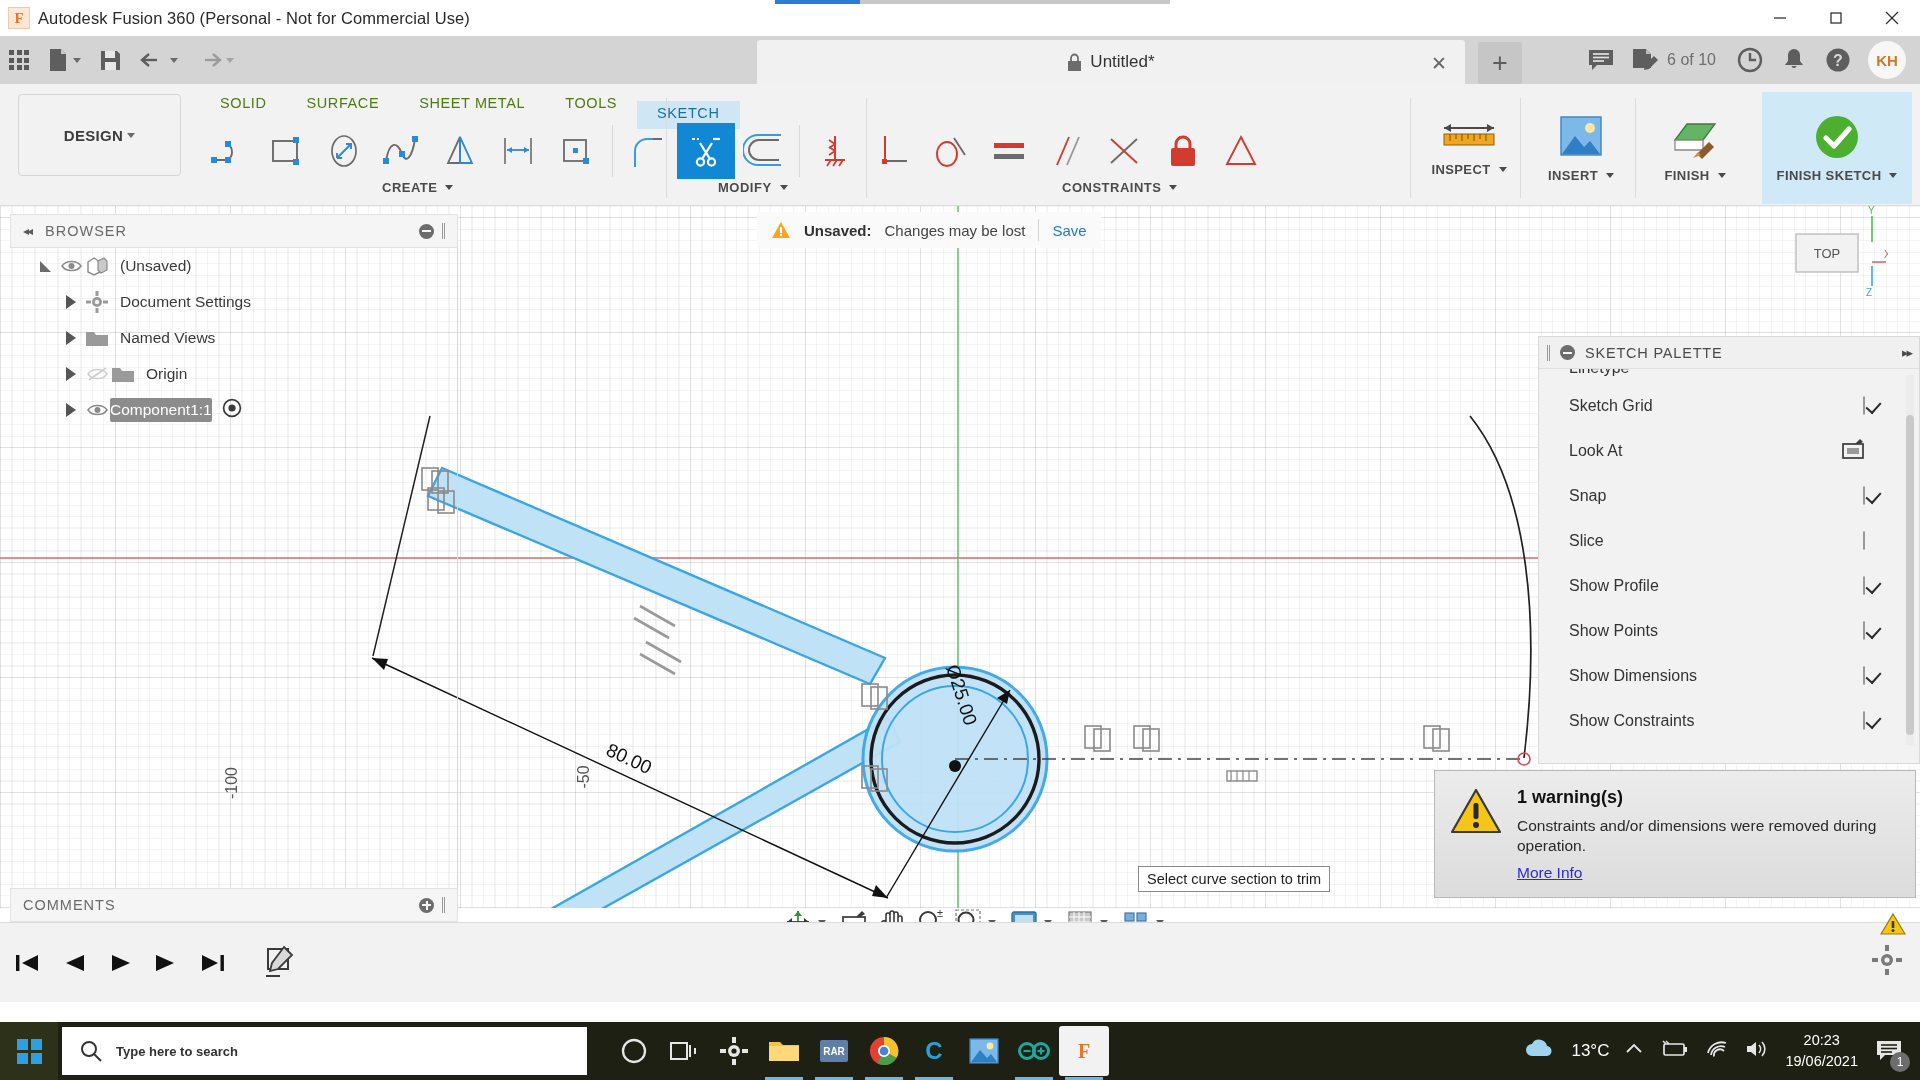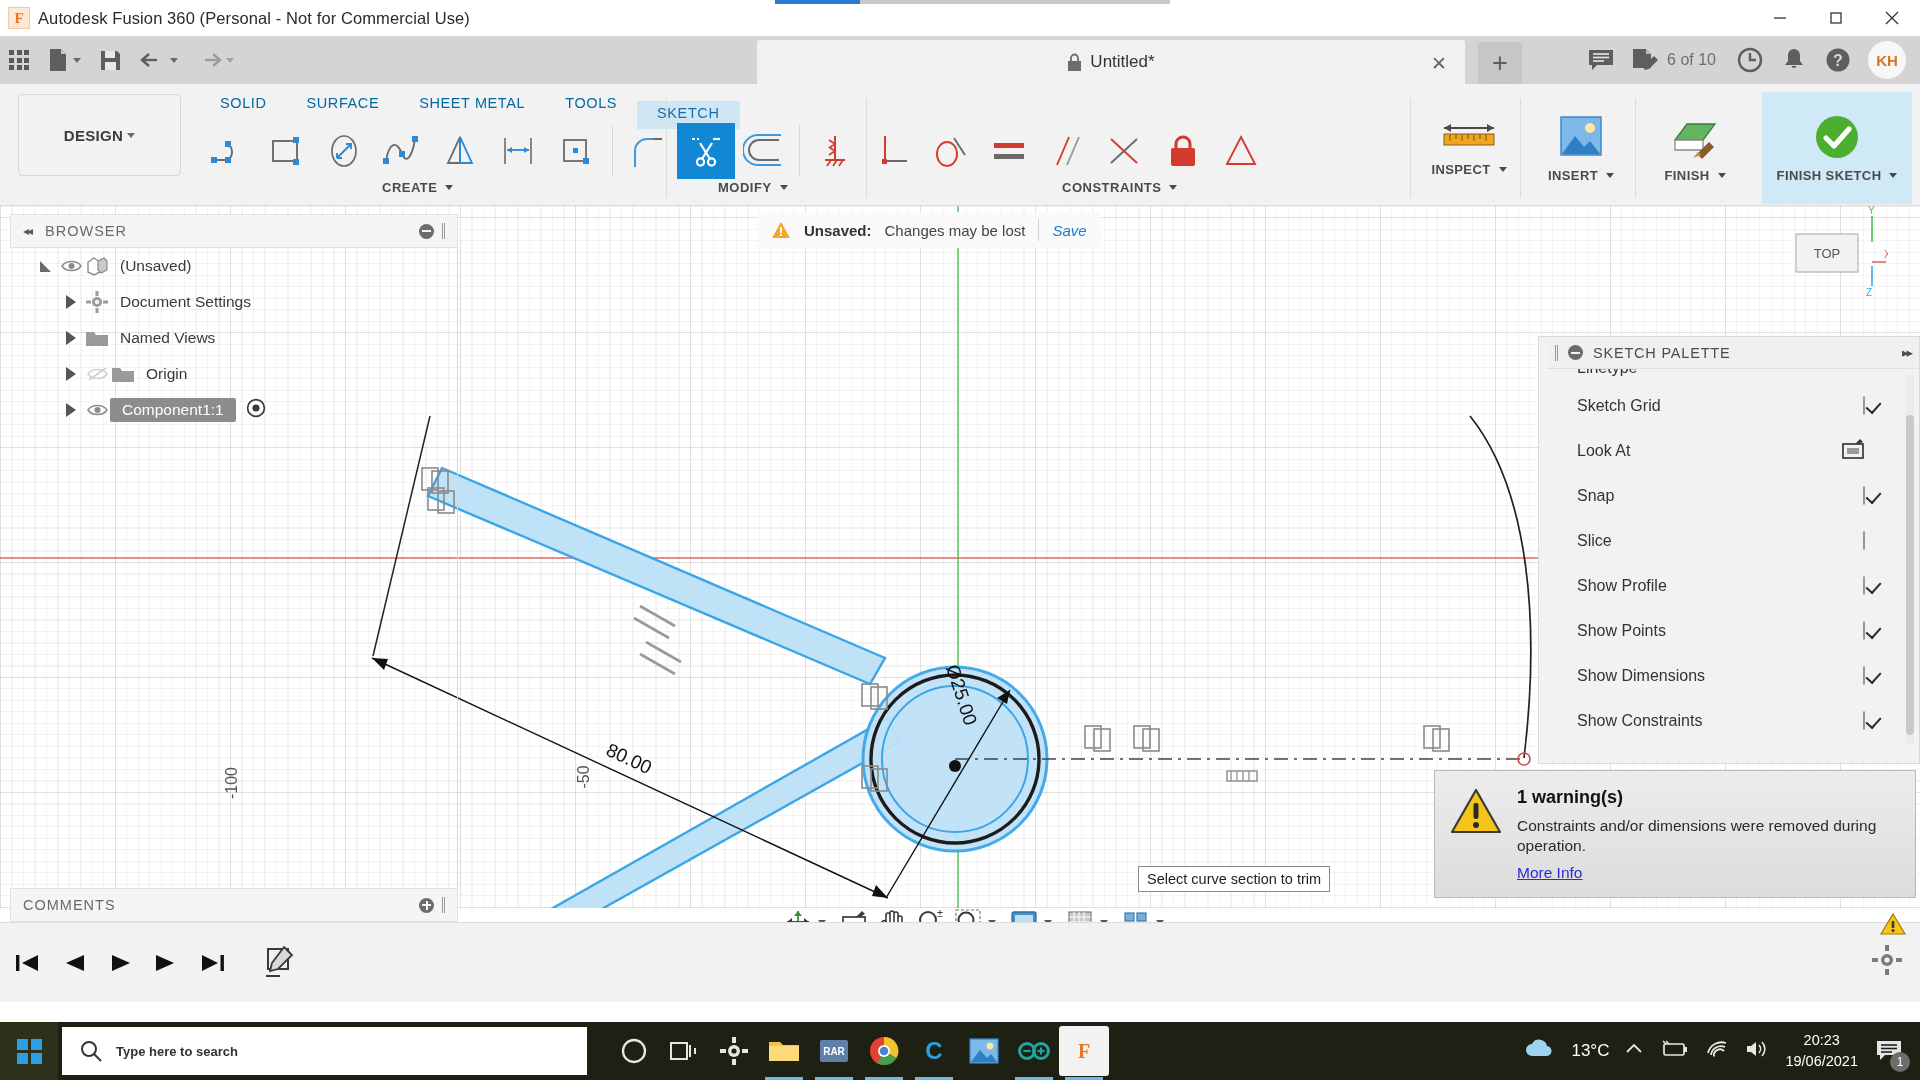--- a/index.html
+++ b/index.html
@@ -78,21 +78,21 @@
   }
   .design-box {
     position: absolute; left: 18px; top: 10px; width: 163px; height: 82px;
     border: 1px solid #d6d6d6; border-radius: 4px; background: #f2f2f2;
     display: flex; align-items: center; justify-content: center;
   }
   .design-lbl { font-size: 15px; color: #3c3c3c; font-weight: bold; letter-spacing: .3px; }
   .ribbon-tabs { position: absolute; left: 200px; top: 7px; display: flex; gap: 0px; }
   .rtab {
     height: 28px; padding: 4px 20px 0 20px; font-size: 14.5px;
-    color: #0369a1; letter-spacing: .6px;
+    color: #4d7c0f; letter-spacing: .6px;
   }
   .rtab.active { background: #cfe7f5; color: #1a6fa8; font-weight: normal; margin-top: 10px; }
   .tool-row { position: absolute; top: 38px; left: 0; width: 1920px; height: 58px; display: flex; align-items: center; }
   .tool {
     width: 58px; height: 56px; display: flex; align-items: center; justify-content: center;
   }
   .tool.sel { background: #1288d4; }
   .sep { width: 1px; height: 52px; background: #d8d8d8; margin: 0 6px; }
   .grp-row { position: absolute; top: 96px; left: 0; width: 1920px; height: 26px; }
   .grp {
@@ -119,59 +119,59 @@
       repeating-linear-gradient(90deg, rgba(0,0,0,.08) 0 1px, transparent 1px 115px),
       #ffffff;
   }
   .unsaved-bar {
     position: absolute; left: 757px; top: 212px; height: 36px; background: #fafafa;
     display: flex; align-items: center; gap: 13px; padding: 0 14px; font-size: 15px;
   }
   .unsaved-lbl { font-weight: bold; color: #333; }
   .unsaved-msg { color: #444; }
   .unsaved-div { width: 1px; height: 22px; background: #d3d3d3; }
-  .unsaved-save { color: #1a7ad4; font-style: italic; }
+  .unsaved-save { color: #1a7ad4; }
 
   
   .browser {
     position: absolute; left: 10px; top: 214px; width: 448px;
   }
   .browser-head {
     height: 34px; background: #f5f5f5; border: 1px solid #e2e2e2;
     display: flex; align-items: center; gap: 14px; padding: 0 12px;
   }
   .browser-title { font-size: 14.5px; color: #6a6a6a; letter-spacing: 1px; }
   .dbl-arrow { color: #5a5a5a; font-size: 12px; letter-spacing: -2px; }
   .browser-head-right { margin-left: auto; display: flex; align-items: center; gap: 8px; }
   .circ-minus { width: 15px; height: 15px; border-radius: 50%; background: #6c6c6c; position: relative; }
   .circ-minus::after { content:''; position:absolute; left:3px; top:6.5px; width:9px; height:2px; background:#f5f5f5; }
   .grip { width: 3px; height: 16px; border-left: 1px solid #9a9a9a; border-right: 1px solid #9a9a9a; }
   .tree-row { height: 36px; display: flex; align-items: center; font-size: 15.5px; color: #3a3a3a; }
   .tw { width: 26px; display: flex; justify-content: center; align-items: center; }
   .tri { width: 0; height: 0; border-top: 7px solid transparent; border-bottom: 7px solid transparent; border-left: 10px solid transparent; box-sizing: border-box; }
   .tri-right { border-left: 10px solid #555; }
   .tree-lbl { padding-left: 10px; }
-  .tree-lbl.sel { background: #8c8c8c; color: #fff; padding: 3px 12px; border-radius: 2px; }
+  .tree-lbl.sel { background: #8c8c8c; color: #fff; padding: 3px 0; border-radius: 2px; }
   .eye { color: #808080; }
 
   .comments {
     position: absolute; left: 10px; top: 888px; width: 448px; height: 34px;
     background: #f5f5f5; border: 1px solid #e2e2e2;
     display: flex; align-items: center; padding: 0 12px;
   }
   .comments-title { font-size: 14.5px; color: #6a6a6a; letter-spacing: 1px; }
   .circ-plus { width: 15px; height: 15px; border-radius: 50%; background: #6c6c6c; position: relative; }
   .circ-plus::after { content:''; position:absolute; left:3px; top:6.5px; width:9px; height:2px; background:#f5f5f5; }
   .circ-plus::before { content:''; position:absolute; left:6.5px; top:3px; width:2px; height:9px; background:#f5f5f5; }
   .browser-vline { position: absolute; left: 457px; top: 214px; width: 1px; height: 708px; background: #d8d8d8; }
 
   
   .palette {
     position: absolute; right: 0px; top: 336px; width: 382px;
-    background: #f2f2f2; border: 1px solid #d9d9d9; padding-left: 8px;
+    background: #f2f2f2; border: 1px solid #d9d9d9;
   }
   .palette-head {
     height: 32px; display: flex; align-items: center; gap: 10px; padding: 0 8px;
     background: #f0f0f0; border-bottom: 1px solid #e0e0e0;
   }
   .palette-title { font-size: 14.5px; color: #4b4b4b; letter-spacing: .8px; }
   .palette-body { padding-bottom: 4px; position: relative; }
   .pal-row {
     height: 45px; display: flex; align-items: center; padding: 0 26px 0 30px;
     font-size: 16px; color: #333;

